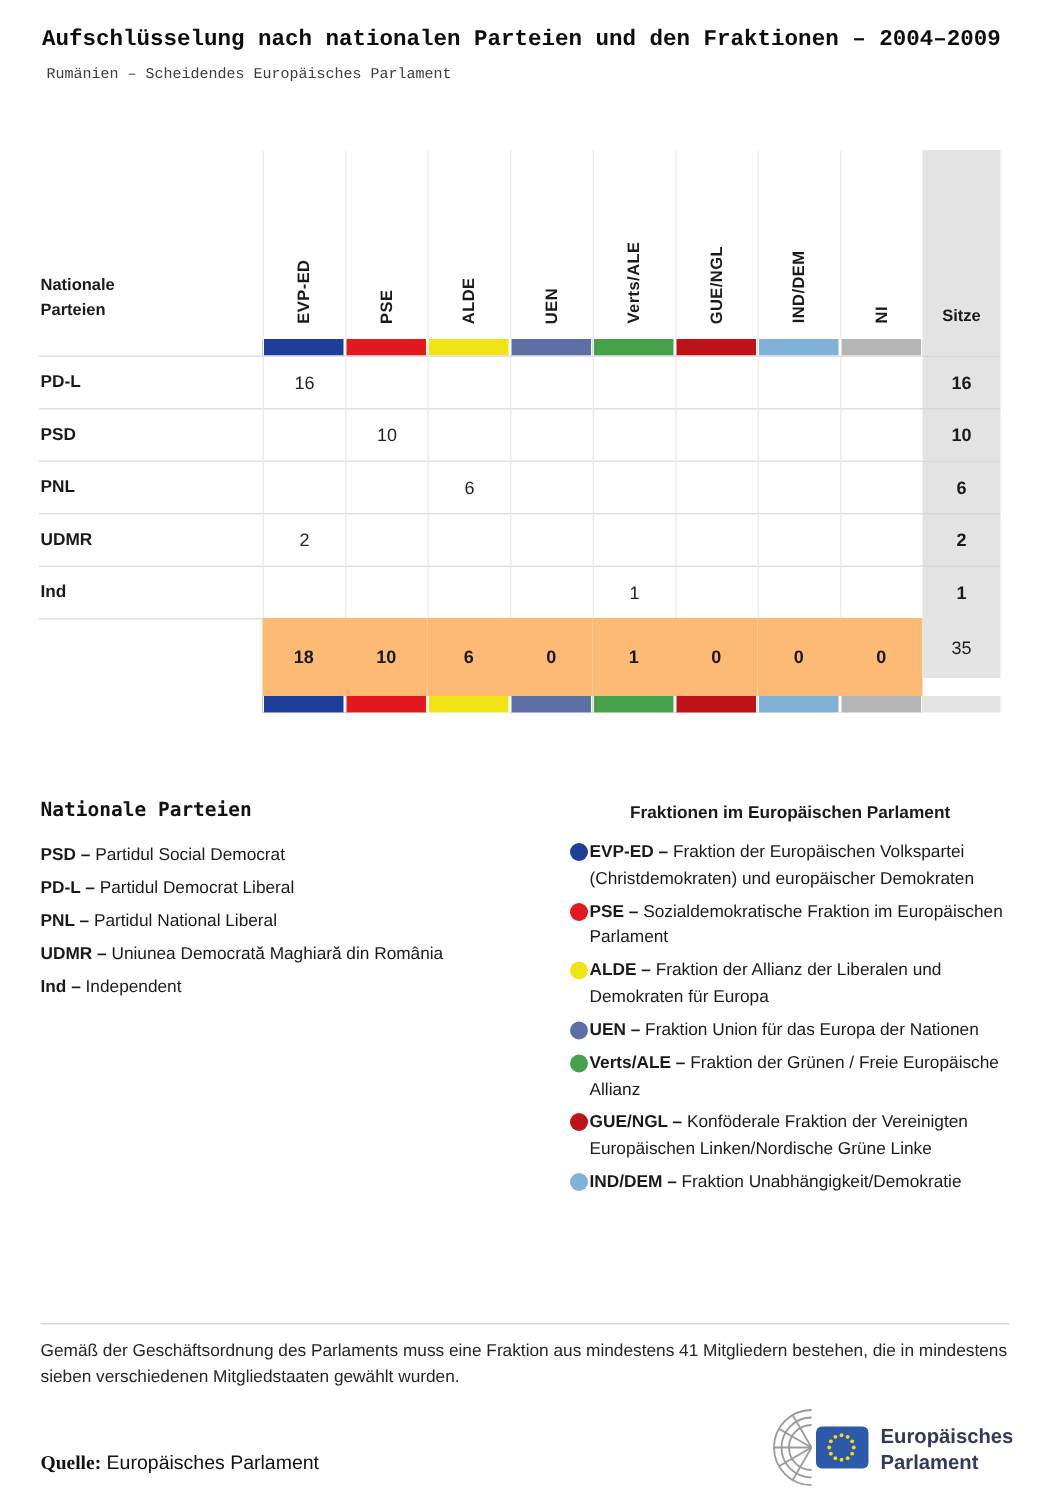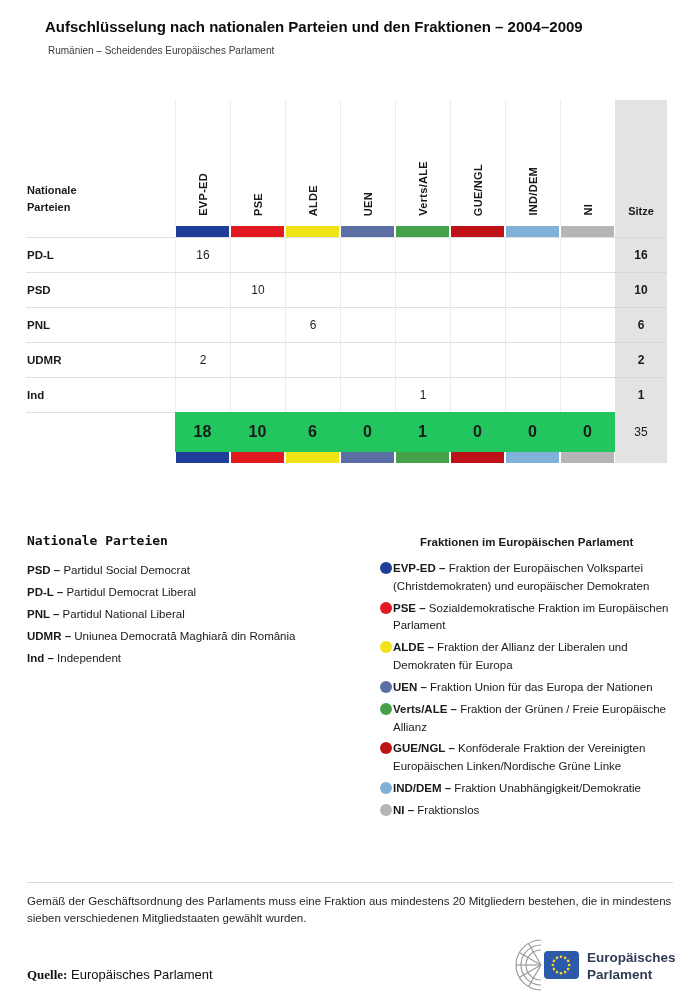--- a/index.html
+++ b/index.html
@@ -3,21 +3,21 @@
 <meta charset="utf-8">
 <style>
   * { margin:0; padding:0; box-sizing:border-box; }
   html,body { background:#fff; }
   body {
     width:700px; height:1000px; position:relative; overflow:hidden;
     font-family:"Liberation Sans", sans-serif; color:#1a1a1a;
   }
 
   
-  .titles { position:absolute; top:18px; left:45px; right:27px; }
+  .titles { position:absolute; top:18px; left:28px; right:27px;font-family:Liberation Mono, monospace; }
   .title { font-size:15px; font-weight:bold; color:#0d0d0d; }
   .subtitle { font-size:10px; color:#3c3c3c; margin-top:10px; padding-left:3px; }
 
   
   .ep-table {
     position:absolute; top:100px; left:26px;
     display:grid; grid-template-columns:149px repeat(8,55px) 52px;
   }
   .cell { min-width:0; }
   .corner { height:126px; display:flex; align-items:flex-end; padding:0 0 10px 1px; }
@@ -32,22 +32,22 @@
   .bar  { height:11px; border-left:1px solid #fff; border-right:1px solid #fff; }
   .barpad { height:11px; }
   .sbar { height:11px; background:#e3e3e3; }
   .pname { height:35px; display:flex; align-items:center; font-size:11.5px; font-weight:bold;
            border-top:1px solid #e0e0e0; padding-left:1px; }
   .val { height:35px; display:flex; align-items:center; justify-content:center;
          font-size:12px; color:#222; border-top:1px solid #e0e0e0; border-left:1px solid #ececec; }
   .seat { height:35px; background:#e3e3e3; display:flex; align-items:center; justify-content:center;
           font-size:12px; font-weight:bold; border-top:1px solid #d6d6d6; }
   .tpad { height:40px; border-top:1px solid #e0e0e0; }
-  .tval { height:40px; background:#22c55e; display:flex; align-items:center; justify-content:center;
-          font-size:16px; font-weight:bold; }
+  .tval { height:52px; background:#fdba74; display:flex; align-items:center; justify-content:center;
+          font-size:12px; font-weight:bold; }
   .tseat { height:40px; background:#e3e3e3; display:flex; align-items:center; justify-content:center;
            font-size:12px;text-align:right; }
 
   
   .legend-left { position:absolute; top:533px; left:27px; width:330px; }
   .legend-left-title { font-family:"DejaVu Sans Mono", monospace; font-size:13px;
                        font-weight:bold; margin-bottom:15px; color:#111; }
   .lp-item { font-size:11.5px; line-height:1.3; margin-bottom:7px; color:#1a1a1a; }
   .lp-abbr { font-weight:bold; }
 
@@ -228,27 +228,23 @@
       <span><span class="lg-abbr">Verts/ALE –</span> <span>Fraktion der Grünen / Freie Europäische Allianz</span></span>
     </div>
   <div class="lg-item">
       <span class="lg-dot" style="background-color: rgb(191, 18, 24);"></span>
       <span><span class="lg-abbr">GUE/NGL –</span> <span>Konföderale Fraktion der Vereinigten Europäischen Linken/Nordische Grüne Linke</span></span>
     </div>
   <div class="lg-item">
       <span class="lg-dot" style="background-color: rgb(127, 178, 214);"></span>
       <span><span class="lg-abbr">IND/DEM –</span> <span>Fraktion Unabhängigkeit/Demokratie</span></span>
     </div>
-  <div class="lg-item">
-      <span class="lg-dot" style="background-color: rgb(181, 181, 181);"></span>
-      <span><span class="lg-abbr">NI –</span> <span>Fraktionslos</span></span>
-    </div>
-</div>
-
-<div class="footnote">Gemäß der Geschäftsordnung des Parlaments muss eine Fraktion aus mindestens 20 Mitgliedern bestehen, die in mindestens sieben verschiedenen Mitgliedstaaten gewählt wurden.</div>
+</div>
+
+<div class="footnote">Gemäß der Geschäftsordnung des Parlaments muss eine Fraktion aus mindestens 41 Mitgliedern bestehen, die in mindestens sieben verschiedenen Mitgliedstaaten gewählt wurden.</div>
 
 <div class="source">
   <span class="source-label">Quelle:</span>
   <span>Europäisches Parlament</span>
 </div>
 
 <div class="logo">
   <svg width="170" height="56" viewBox="0 0 170 56">
     <g stroke="#9b9b9b" stroke-width="1.2" fill="none">
       <path d="M36 13 A15 15 0 0 0 36 43"></path>

